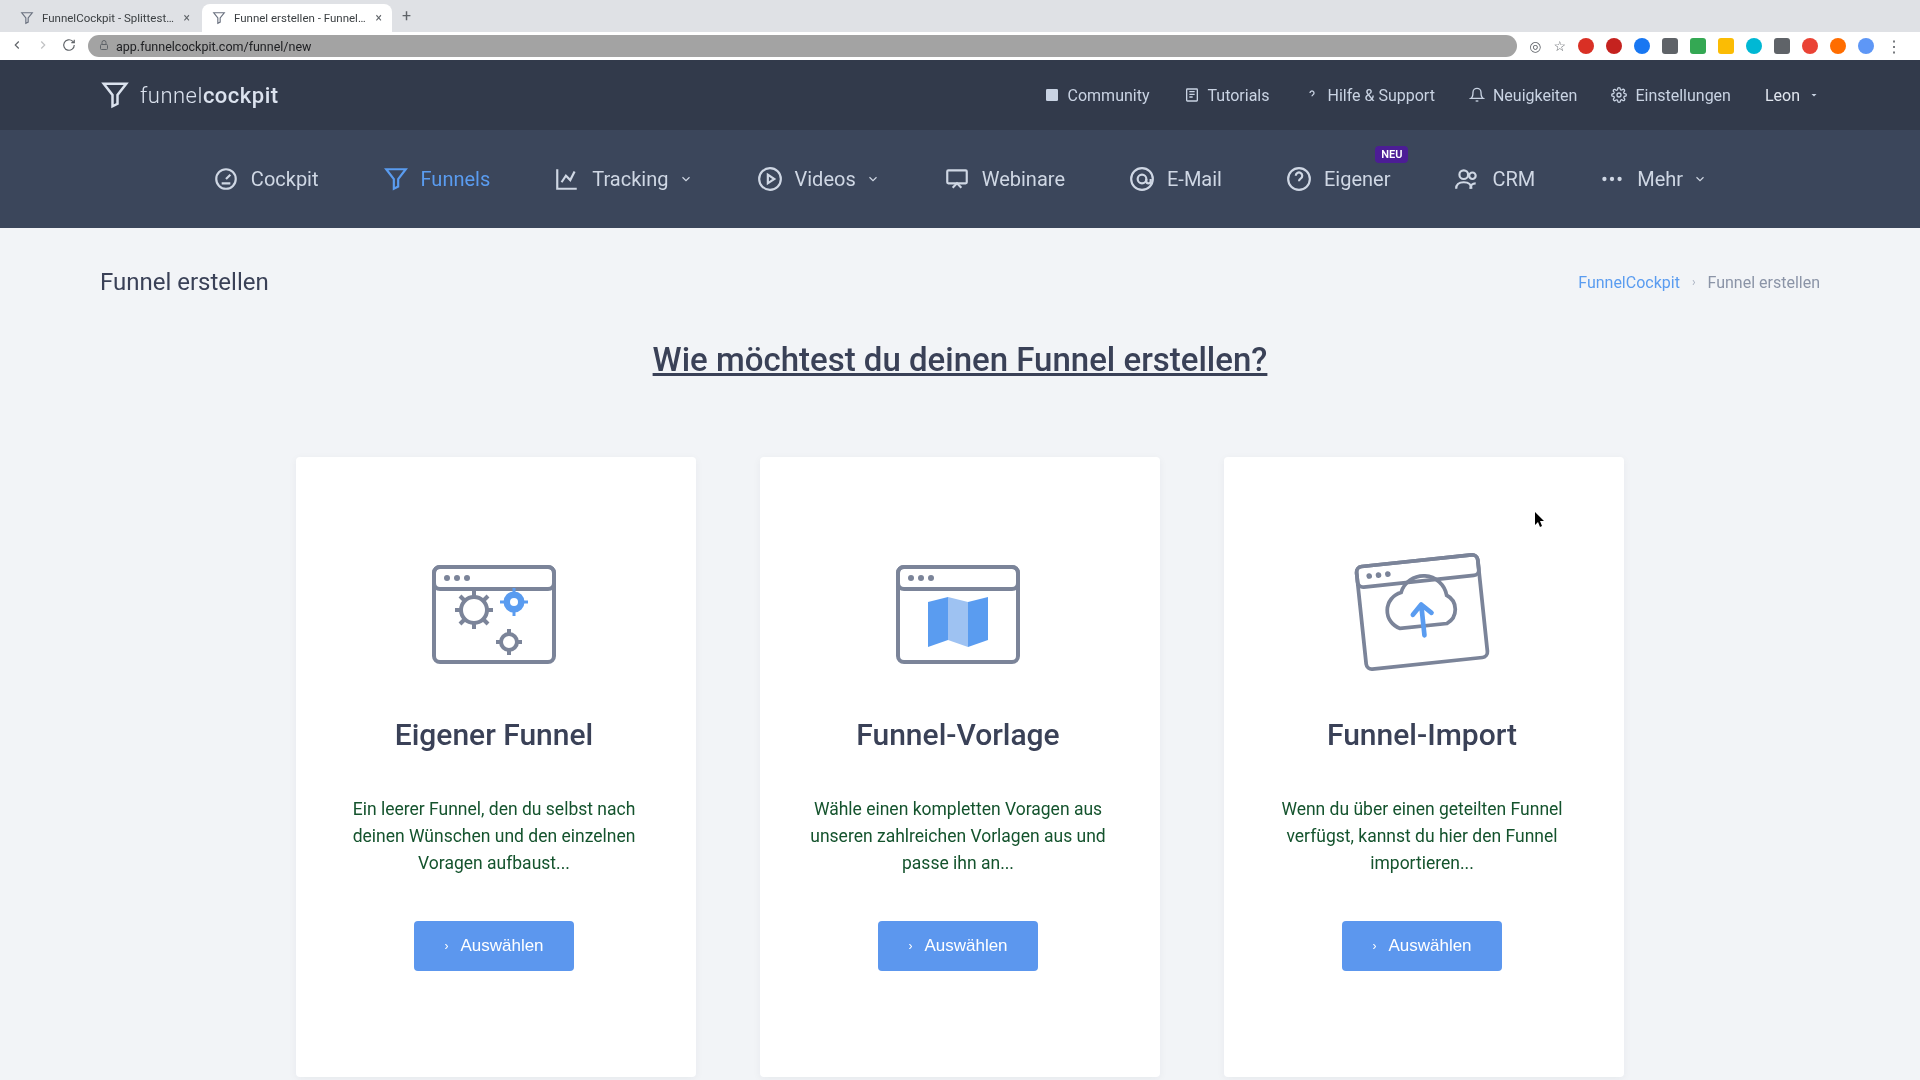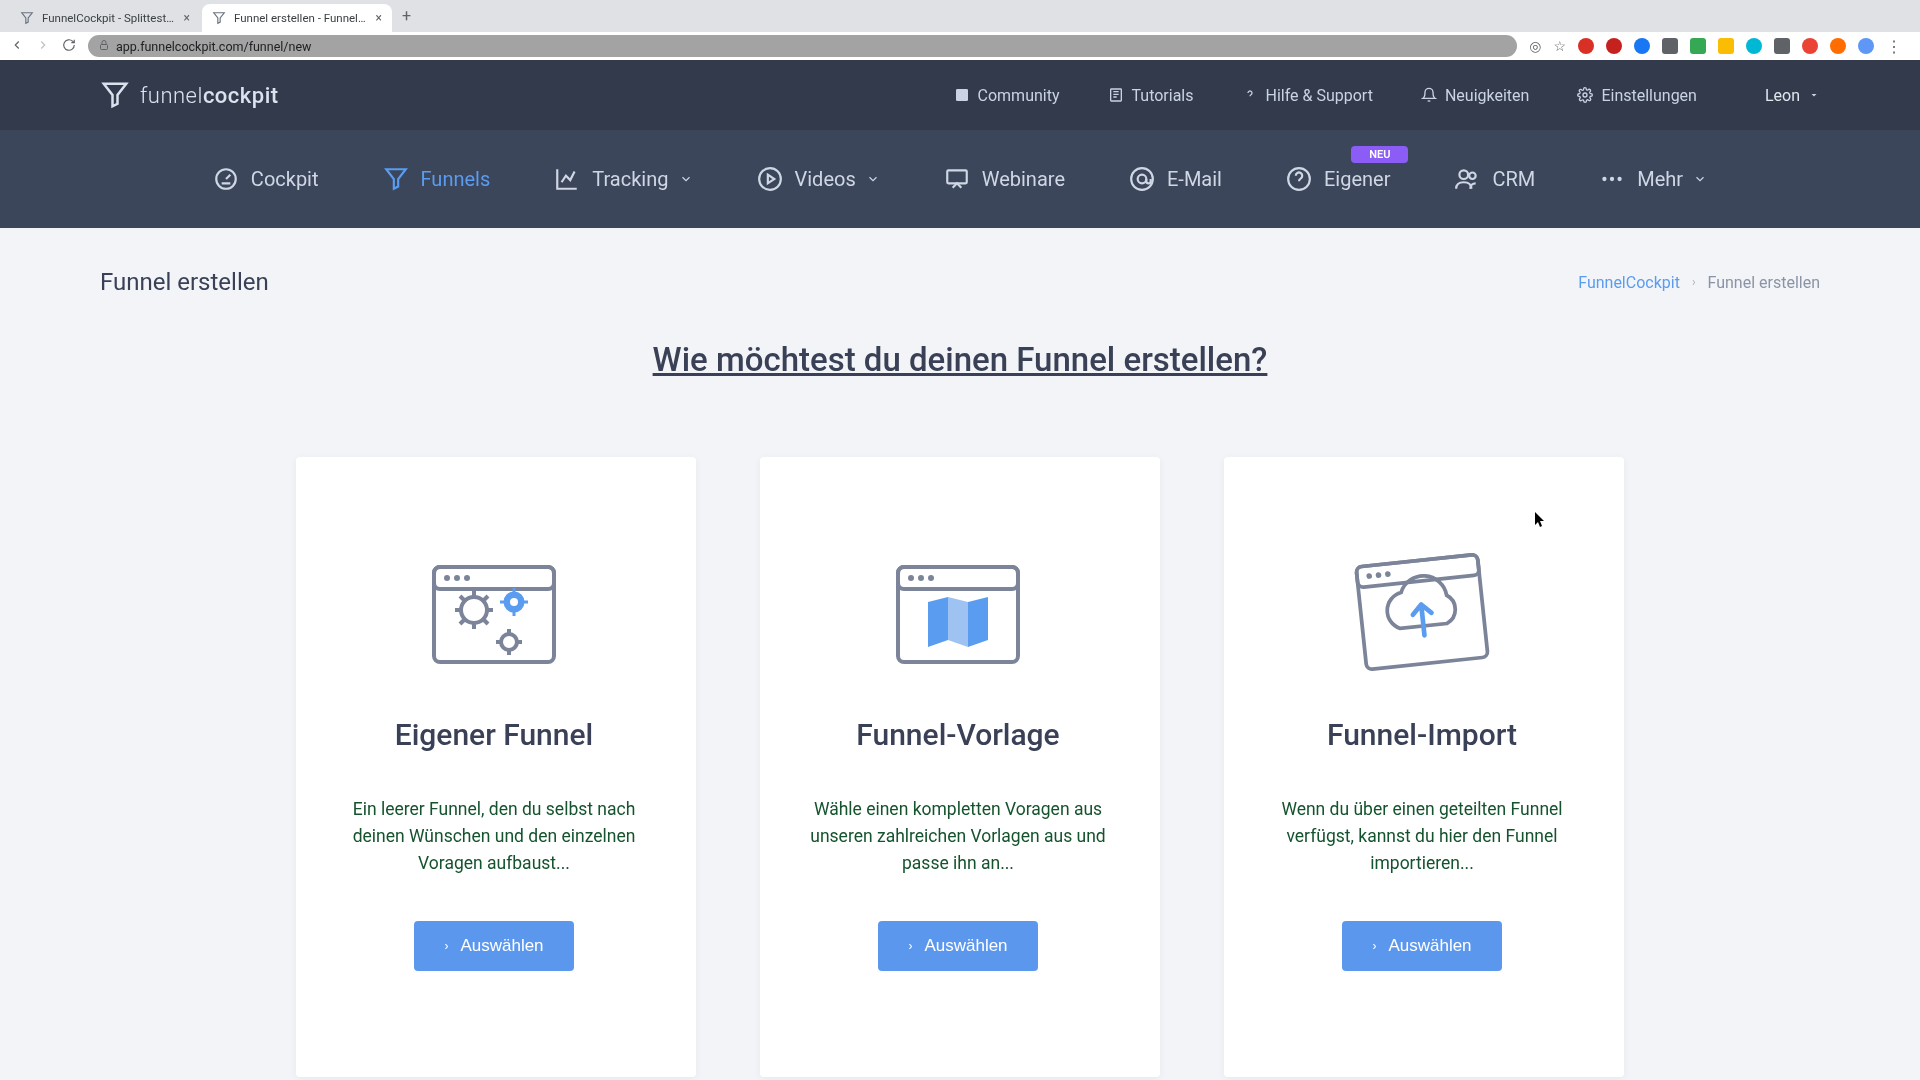--- a/index.html
+++ b/index.html
@@ -42,36 +42,36 @@
   
   .app { position: relative; }
   .top-bar {
     background:#323a4b; height:70px;
     display:flex; align-items:center; justify-content:space-between;
     padding: 0 100px;
   }
   .logo { display:flex; align-items:center; gap:10px; color:#dbe2ee; font-size:22px; font-weight:300; letter-spacing:0.5px;}
   .logo .brand-light { font-weight:300; }
   .logo .brand-bold { font-weight:500; }
-  .top-links { display:flex; align-items:center; gap:48px; color:#c9d3e3; font-size:16px;}
+  .top-links { display:flex; align-items:center; gap:34px; color:#c9d3e3; font-size:16px;}
   .top-link { display:flex; align-items:center; gap:8px; cursor:pointer;}
   .top-link svg { width:16px; height:16px; }
-  .user-menu { display:flex; align-items:center; gap:8px; color:#e1e6ef; font-size:16px; cursor:pointer; margin-left:20px;}
+  .user-menu { display:flex; align-items:center; gap:8px; color:#e1e6ef; font-size:16px; cursor:pointer; }
 
   
   .main-nav {
     background:#3b465b; height:98px;
     display:flex; align-items:center; justify-content:center; gap:64px;
     padding: 0 40px;
   }
   .nav-item { display:flex; align-items:center; gap:12px; color:#cfd7e4; font-size:20px; cursor:pointer; position:relative;}
   .nav-item.active { color:#5a9cf0; }
   .nav-item svg { width:26px; height:26px; }
   .nav-item .chev { width:14px; height:14px; margin-left:-2px;}
-  .badge-neu { position:absolute; top:-20px; right:-18px; background:#8b5cf6; color:#fff; font-size:11px; padding:2px 18px; border-radius:4px; font-weight:600;}
+  .badge-neu { position:absolute; top:-20px; right:-18px; background:#4c1d95; color:#fff; font-size:11px; padding:2px 6px; border-radius:4px; font-weight:600;}
 
   
   .page-header { display:flex; justify-content:space-between; align-items:center; padding:40px 100px 10px 100px;}
   .page-title { font-size:24px; color:#3a4157; font-weight:400;}
   .breadcrumb { font-size:16px; display:flex; align-items:center; gap:12px; color:#8b94a7;}
   .breadcrumb .bc-link { color:#5a9cf0; cursor:pointer;}
   .breadcrumb .bc-sep { font-size:12px; color:#aab2c2;}
 
   .hero-q { text-align:center; font-size:33px; color:#3a4157; font-weight:500; margin-top:34px;text-decoration:underline;}
 

